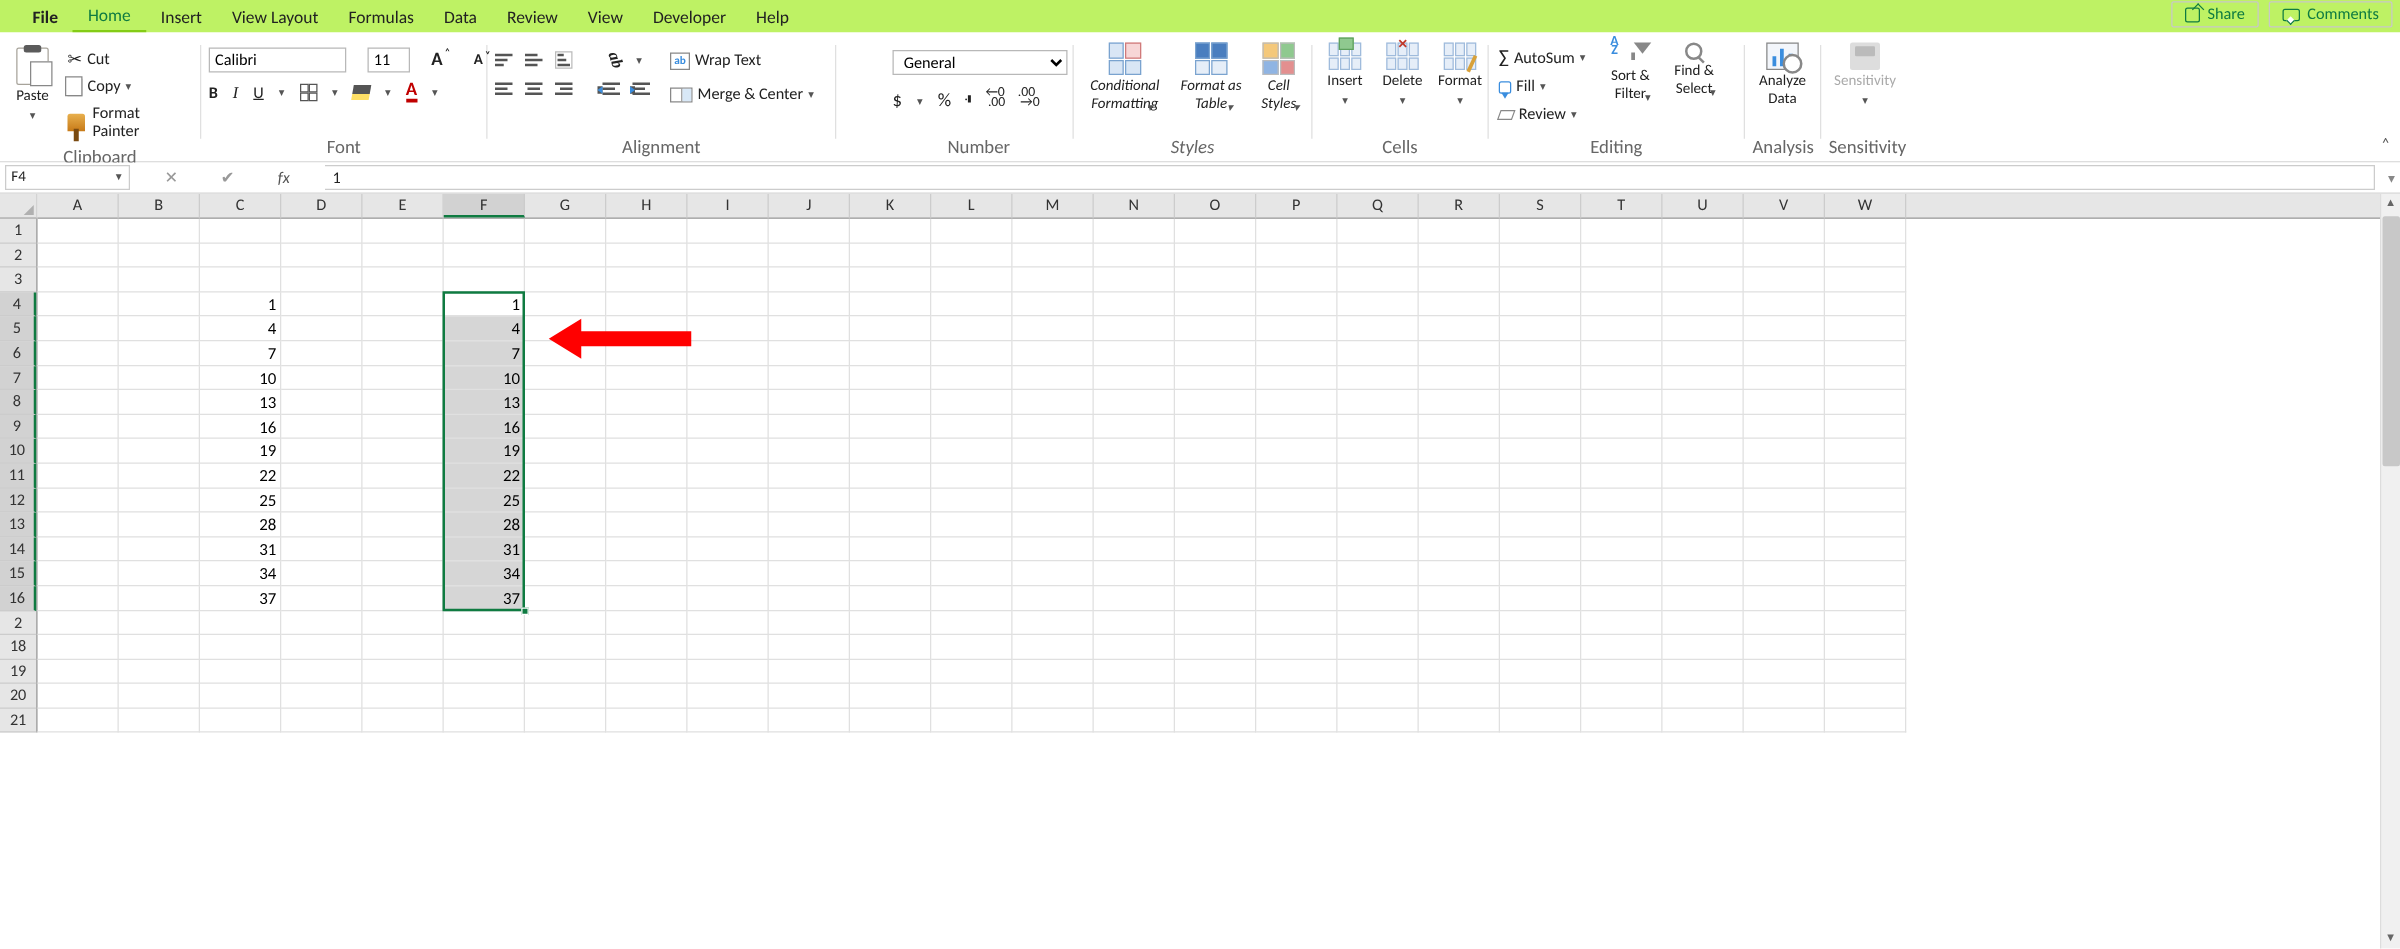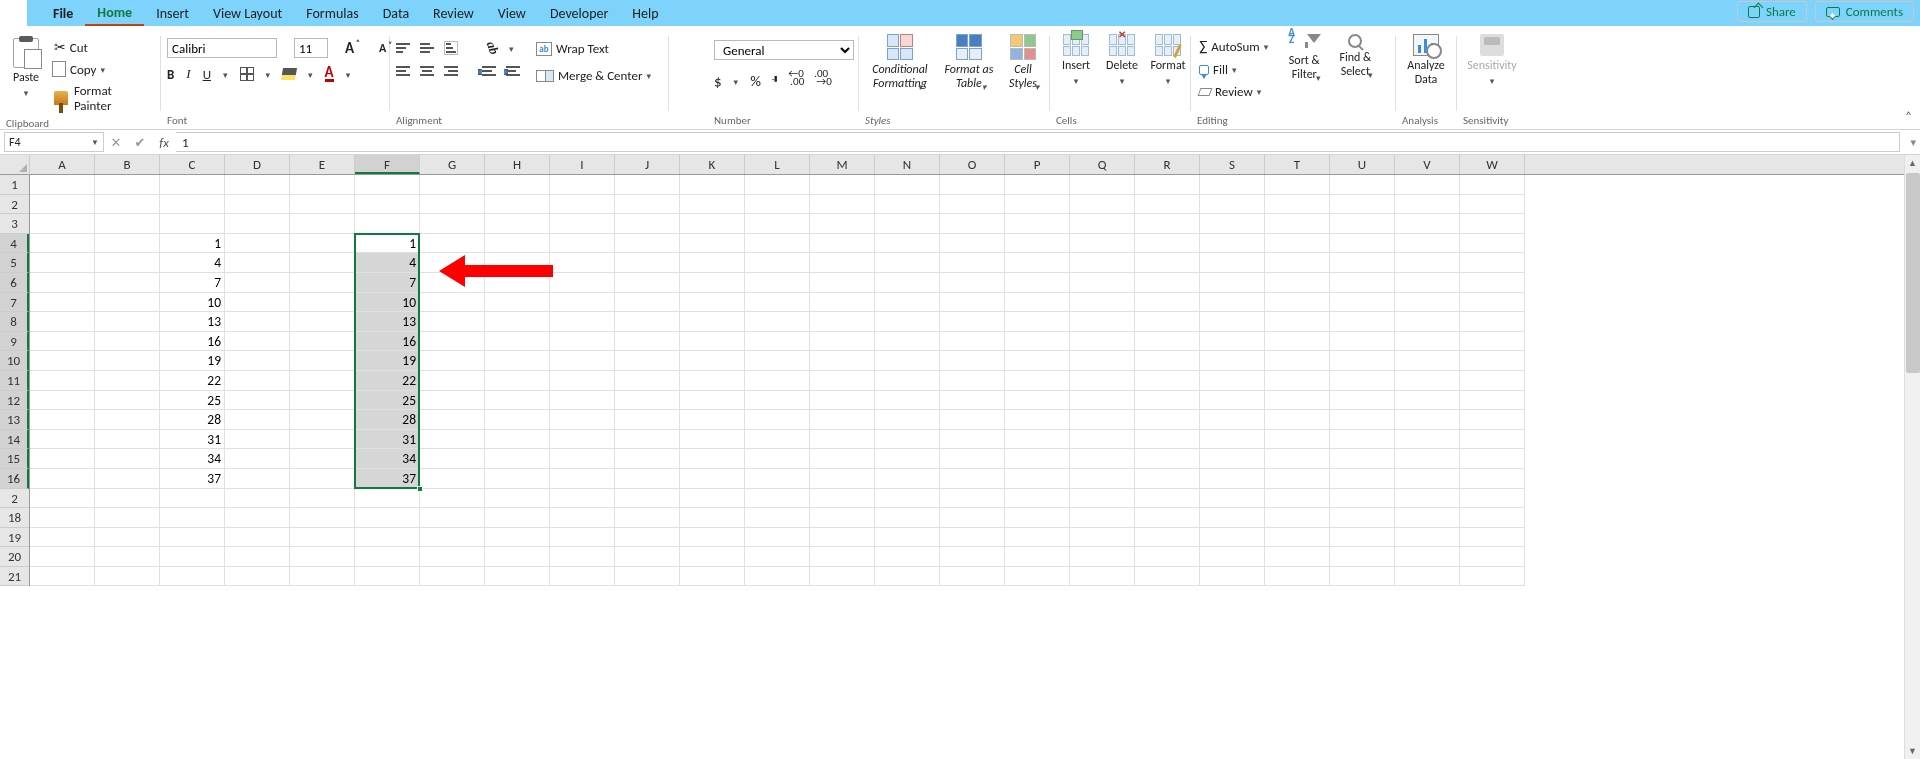--- a/index.html
+++ b/index.html
@@ -1,35 +1,35 @@
 <!DOCTYPE html>
 <html><head>
 <meta charset="utf-8">
 <style>
   * { box-sizing: border-box; margin: 0; padding: 0; font-family: 'Segoe UI', Calibri, Arial, sans-serif; }
   body { width: 1920px; height: 759px; background: #fff; overflow: hidden; position: relative; font-size: 13px; color:#222; }
 
   
-  .tabs-row { display: flex; align-items: center; height: 26px; background: #7dd3fc; padding-left: 14px; position: relative; margin-left: 27px; }
+  .tabs-row { display: flex; align-items: center; height: 26px; background: #bef264; padding-left: 14px; position: relative; }
   .tab { padding: 3px 12px; font-size: 14px; cursor: pointer; }
   .tab.file { font-weight: 600; }
-  .tab.active { font-weight: 700; border-bottom: 2px solid #c2410c; color:#0f7b41; }
+  .tab.active { font-weight: 400; border-bottom: 2px solid #84cc16; color:#0f7b41; }
   .right-buttons { position: absolute; right: 6px; top: 1px; display: flex; gap: 8px; }
   .chip { border: 1px solid #c8c8c8; padding: 2px 10px; display: flex; align-items: center; gap: 6px; font-size: 13px; border-radius:2px; }
   .chip-green { color:#0f7b41; }
   .share-icon{width:12px;height:12px;border:1.5px solid #0f7b41;border-radius:2px;position:relative;}
   .share-icon::after{content:"";position:absolute;width:6px;height:6px;border-top:1.5px solid #0f7b41;border-right:1.5px solid #0f7b41;top:-3px;right:-3px;transform:rotate(-45deg);}
   .comment-icon{width:14px;height:10px;border:1.5px solid #0f7b41;border-radius:2px;position:relative;}
   .comment-icon::after{content:"";position:absolute;width:4px;height:4px;border-left:1.5px solid #0f7b41;border-bottom:1.5px solid #0f7b41;bottom:-3px;left:3px;transform:rotate(-45deg);background:#fff;}
 
   
   .ribbon { height: 104px; background:#fff; border-bottom:1px solid #d4d4d4; display:flex; position:relative; padding-top:4px;}
   .group { display:flex; flex-direction:column; align-items:stretch; padding:4px 6px 0 6px; position:relative;}
   .group-body { flex:1; display:flex; align-items:flex-start; gap:6px; }
-  .group-label { font-size:11px; color:#666; text-align:left; padding:3px 0 2px 0; position:relative;}
+  .group-label { font-size:15px; color:#666; text-align:center; padding:3px 0 2px 0; position:relative;}
   .group-sep { width:1px; background:#e0e0e0; margin:6px 0 18px 0; }
 
   .col { display:flex; flex-direction:column; gap:4px; align-items:flex-start; }
   .row { display:flex; align-items:center; gap:17px; }
   .ribbon-btn{display:flex;flex-direction:column;align-items:center;justify-content:flex-start;gap:2px;min-width:40px;font-size:12px;text-align:center;line-height:14px;}
   .ribbon-item{display:flex;align-items:center;gap:4px;font-size:13px;padding:1px 2px;}
   .dd-caret{font-size:9px;color:#555;}
   .mini-input{border:1px solid #b8b8b8;font-size:13px;padding:1px 4px;height:20px;background:#fff;}
 
   
@@ -98,21 +98,21 @@
   .analyze-ico span{width:3px;background:#3a8dde;}
   .analyze-ico span:nth-child(1){height:8px;}
   .analyze-ico span:nth-child(2){height:14px;}
   .analyze-ico span:nth-child(3){height:10px;}
   .analyze-ico::after{content:"";position:absolute;width:12px;height:12px;border:2px solid #888;border-radius:50%;right:-4px;bottom:-4px;background:#fff;}
   .sens-ico{width:24px;height:22px;background:#ddd;border-radius:2px;position:relative;}
   .sens-ico::before{content:"";position:absolute;width:16px;height:8px;background:#bbb;top:3px;left:4px;border-radius:1px;}
   .collapse-ribbon{position:absolute;right:8px;bottom:6px;font-size:13px;color:#555;}
 
   
-  .formula-bar{height:25px;border-bottom:1px solid #d4d4d4;display:flex;align-items:stretch;background:#fff;position:relative;}
+  .formula-bar{height:25px;border-bottom:1px solid #d4d4d4;display:flex;align-items:stretch;background:#fff;position:relative;gap:21px;}
   .name-box{width:100px;border:1px solid #ccc;margin:2px 0 2px 4px;display:flex;align-items:center;padding:0 4px;font-size:12px;justify-content:space-between;}
   .name-box .dd-caret{font-size:8px;}
   .fb-btn{width:24px;display:flex;align-items:center;justify-content:center;color:#999;font-size:13px;}
   .fx{font-style:italic;color:#555;}
   .formula-input{flex:1;border:1px solid #ccc;border-left:none;margin:2px 20px 2px 0;padding:0 6px;font-size:13px;display:flex;align-items:center;}
   .fb-expand{position:absolute;right:4px;top:6px;font-size:11px;color:#888;}
 
   
   .grid-area{position:relative;height:604px;overflow:hidden;}
   .corner{position:absolute;left:0;top:0;width:30px;height:20px;background:#e6e6e6;border-right:1px solid #ccc;border-bottom:1px solid #999;}

